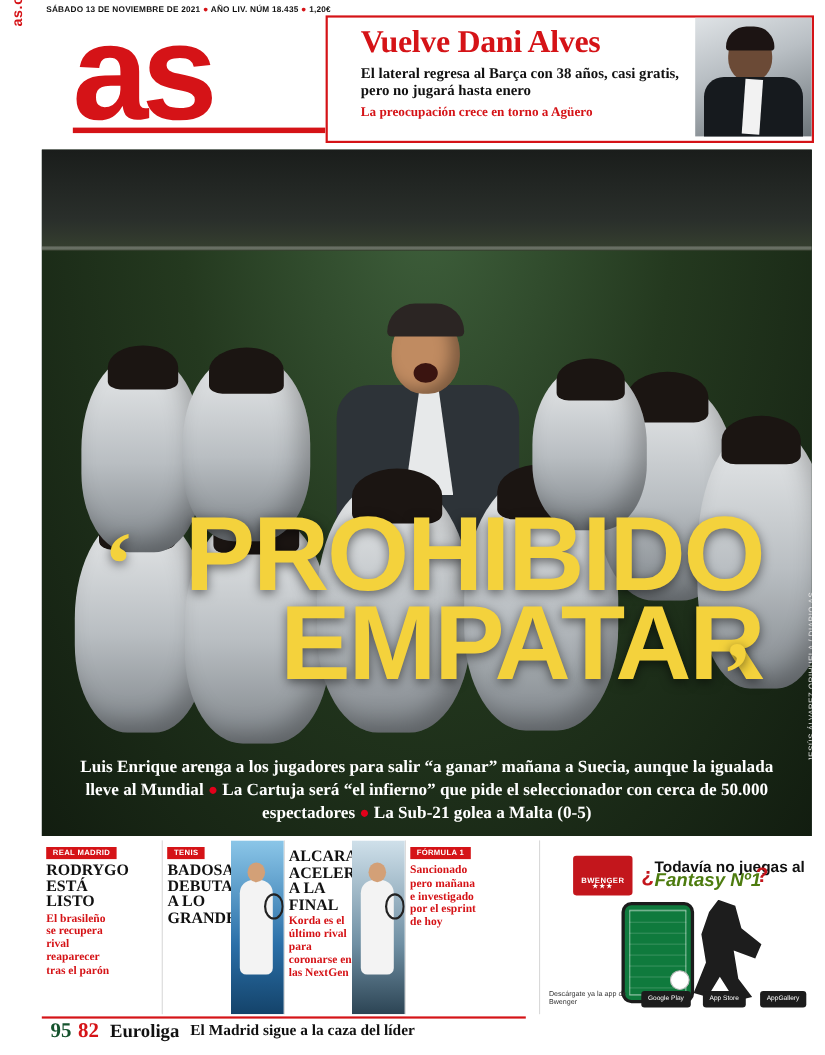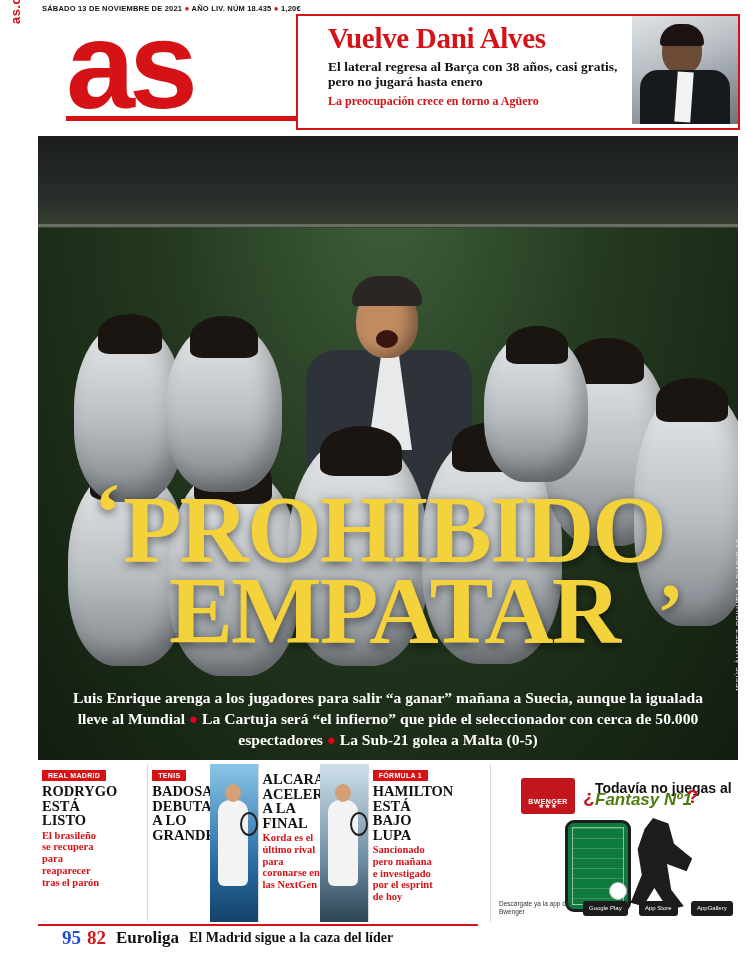--- a/index.html
+++ b/index.html
@@ -233,25 +233,25 @@
     font-size: 7px;
     color: #e8e8e8;
     letter-spacing: .6px;
     white-space: nowrap;
   }
 
   
   .headline {
     position: absolute;
     left: 56px;
-    top: 354px;
+    top: 328px;
     width: 600px;
-    text-align: center;
+    text-align: right;
     color: #f4d23c;
-    font-family: Liberation Serif, serif;
+    font-family: Liberation Sans, sans-serif;
     font-weight: bold;
     line-height: .84;
     letter-spacing: -2px;
     text-shadow: 0 3px 10px rgba(0,0,0,.55);
   }
   .headline .l1 { font-size: 96px; display:block; }
   .headline .l2 { font-size: 96px; display:block; }
   .quote-open, .quote-close {
     position: absolute;
     color: #f4d23c;
@@ -504,22 +504,22 @@
     width: 440px;
     height: 24px;
     border-top: 2px solid #d51317;
     display: flex;
     align-items: center;
   }
   .score {
     font-family: "Liberation Serif", serif;
     font-weight: bold;
     font-size: 19px;
-    color: #1d4ed8;
-    margin-left: 24px;
+    color: #14532d;
+    margin-left: 8px;
   }
   .score.second { margin-left: 6px; color: #d51317; }
   .euro-name {
     font-family: "Liberation Serif", serif;
     font-weight: bold;
     font-size: 17px;
     color: #111;
     margin-left: 10px;
   }
   .euro-text {
@@ -622,21 +622,21 @@
     <span>La Sub-21 golea a Malta (0-5)</span>
   </div>
 
   <div class="bottom">
 
     <div class="cols">
 
       <div class="col">
         <div class="tag">REAL MADRID</div>
         <h3>RODRYGO ESTÁ LISTO</h3>
-        <p>El brasileño se recupera para reaparecer tras el parón</p>
+        <p>El brasileño se recupera rival reaparecer tras el parón</p>
       </div>
 
       <div class="col">
         <div class="thumb badosa">
           <div class="figure"></div>
           <div class="fhead"></div>
           <div class="racket"></div>
         </div>
         <div class="tag">TENIS</div>
         <h3>BADOSA DEBUTA A LO GRANDE</h3>
@@ -648,21 +648,20 @@
           <div class="fhead"></div>
           <div class="racket"></div>
         </div>
 
         <h3 style="margin-top:8px">ALCARAZ ACELERA A LA FINAL</h3>
         <p>Korda es el último rival para coronarse en las NextGen</p>
       </div>
 
       <div class="col">
         <div class="tag">FÓRMULA 1</div>
-        <h3>HAMILTON ESTÁ BAJO LUPA</h3>
         <p>Sancionado pero mañana e investigado por el esprint de hoy</p>
       </div>
 
     </div>
 
     <div class="ad">
       <div class="ad-badge">
         <div class="stars">★★★</div>
         <span>BWENGER</span>
       </div>

